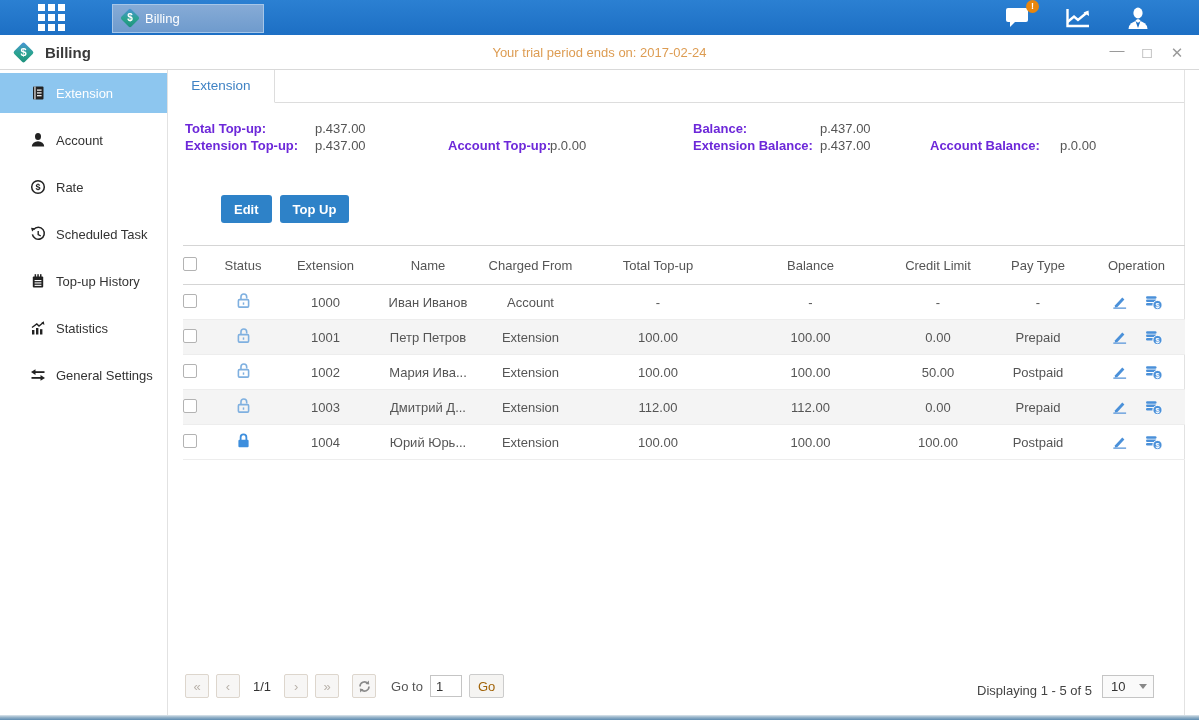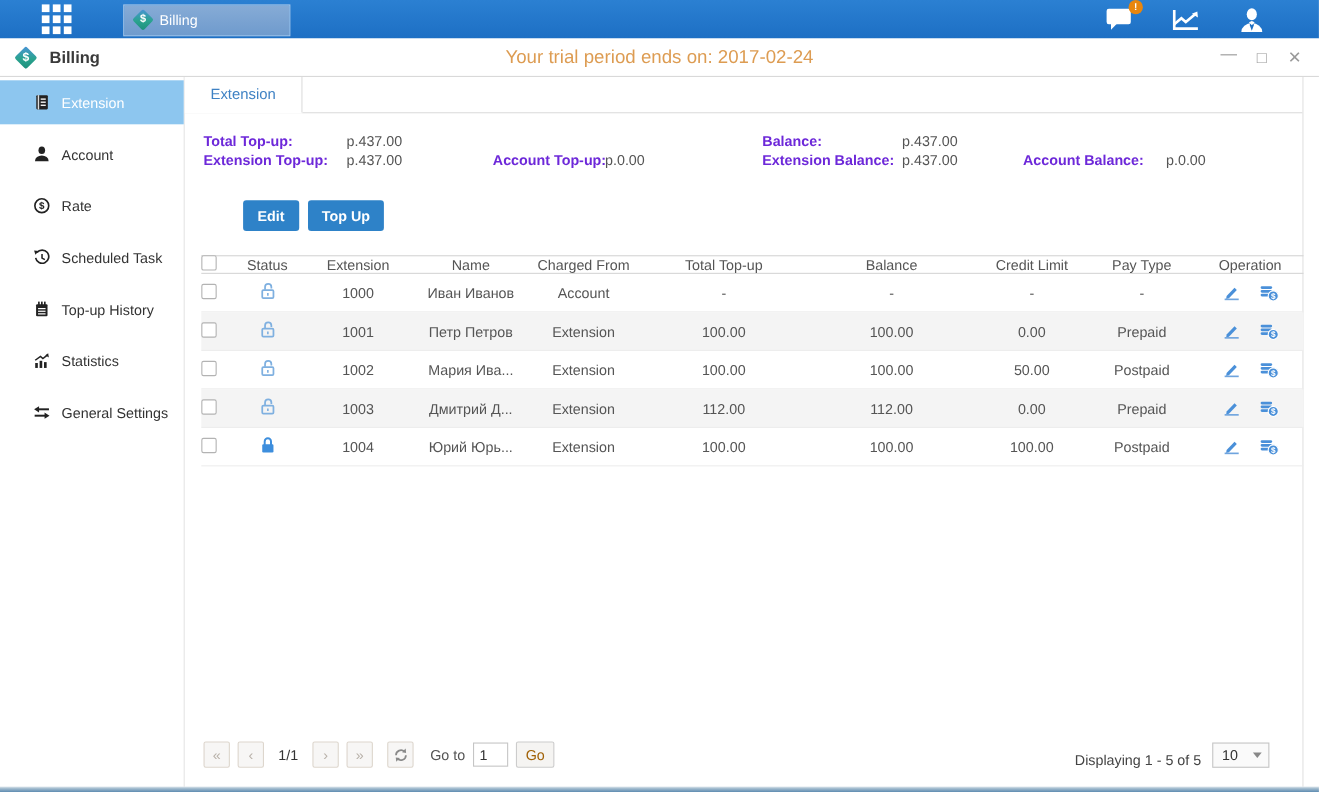--- a/index.html
+++ b/index.html
@@ -25,21 +25,21 @@
   .tb-icon { position:relative; cursor:pointer; display:flex; align-items:center; }
   .badge { position:absolute; top:-6px; right:-8px; width:13px; height:13px; border-radius:50%;
     background:#e8860e; color:#fff; font-size:9px; font-weight:bold; text-align:center; line-height:13px; }
 
   
   .titlebar { position:absolute; left:0; top:35px; width:1199px; height:35px; background:#fff;
     border-bottom:1px solid #d9d9d9; display:flex; align-items:center; }
   .titlebar .diamond { width:15px; height:15px; margin-left:16px; }
   .titlebar .diamond i { font-size:11px; line-height:15px; }
   .win-title { font-size:15px; font-weight:bold; color:#3a3a3a; margin-left:14px; }
-  .trial { position:absolute; left:0; right:0; text-align:center; color:#dd9c52; font-size:17px; }
+  .trial { position:absolute; left:0; right:0; text-align:center; color:#dd9c52; font-size:13px; }
   .win-controls { position:absolute; right:14px; top:0; height:35px; display:flex; align-items:center; gap:14px; }
   .wc { width:16px; height:16px; color:#9a9a9a; font-size:15px; line-height:16px; text-align:center; cursor:pointer; }
   .wc.min { line-height:10px; }
 
   
   .sidebar { position:absolute; left:0; top:70px; width:168px; height:646px; background:#fff; border-right:1px solid #e2e2e2; padding-top:3px; }
   .side-item { height:40px; margin-bottom:7px; display:flex; align-items:center; padding-left:30px; gap:10px;
     font-size:13px; color:#333; cursor:pointer; }
   .side-item.active { background:#8dc6ef; color:#fff; }
   .side-item svg { flex:none; }
@@ -48,27 +48,27 @@
   .content { position:absolute; left:168px; top:70px; width:1017px; height:646px; background:#fff; border-right:1px solid #e2e2e2; }
   .tabstrip { height:33px; border-bottom:1px solid #ddd; display:flex; }
   .tab { width:107px; text-align:center; line-height:32px; font-size:13.5px; color:#3f82c4;
     background:#fff; border-right:1px solid #ddd; margin-bottom:-1px; border-bottom:1px solid #fff; cursor:pointer; }
 
   .summary { position:relative; margin:16px 0 0 17px; height:62px; font-size:13px; }
   .summary .lbl { font-weight:bold; color:#6d28d9; position:absolute; }
   .summary .val { color:#555; position:absolute; }
   .r1 { top:2px; } .r2 { top:19px; }
 
-  .btn-row { margin:1px 0 0 17px; display:flex; gap:8px;padding-left:36px; }
+  .btn-row { margin:14px 0 0 17px; display:flex; gap:8px;padding-left:36px; }
   .btn { background:#2e82c8; color:#fff; border:none; border-radius:3px; height:28px; font-size:13px;
     font-family:inherit; font-weight:bold; cursor:pointer; padding:0 13px; }
 
   
   .table { margin:22px 0 0 15px; width:1002px; font-size:13px; }
-  .thead { display:flex; height:17px; align-items:center; border-top:1px solid #d5d5d5; border-bottom:1px solid #d5d5d5; color:#555; }
+  .thead { display:flex; height:40px; align-items:center; border-top:1px solid #d5d5d5; border-bottom:1px solid #d5d5d5; color:#555; }
   .trow { display:flex; height:35px; align-items:center; border-bottom:1px solid #ededed; }
   .trow:nth-child(even) { background:#f4f4f4; }
   .c { text-align:center; }
   .c.cb { width:30px; text-align:left; }
   .c.status { width:60px; }
   .c.ext { width:105px; }
   .c.name { width:100px; }
   .c.charged { width:105px; }
   .c.topup { width:150px; }
   .c.balance { width:155px; }

